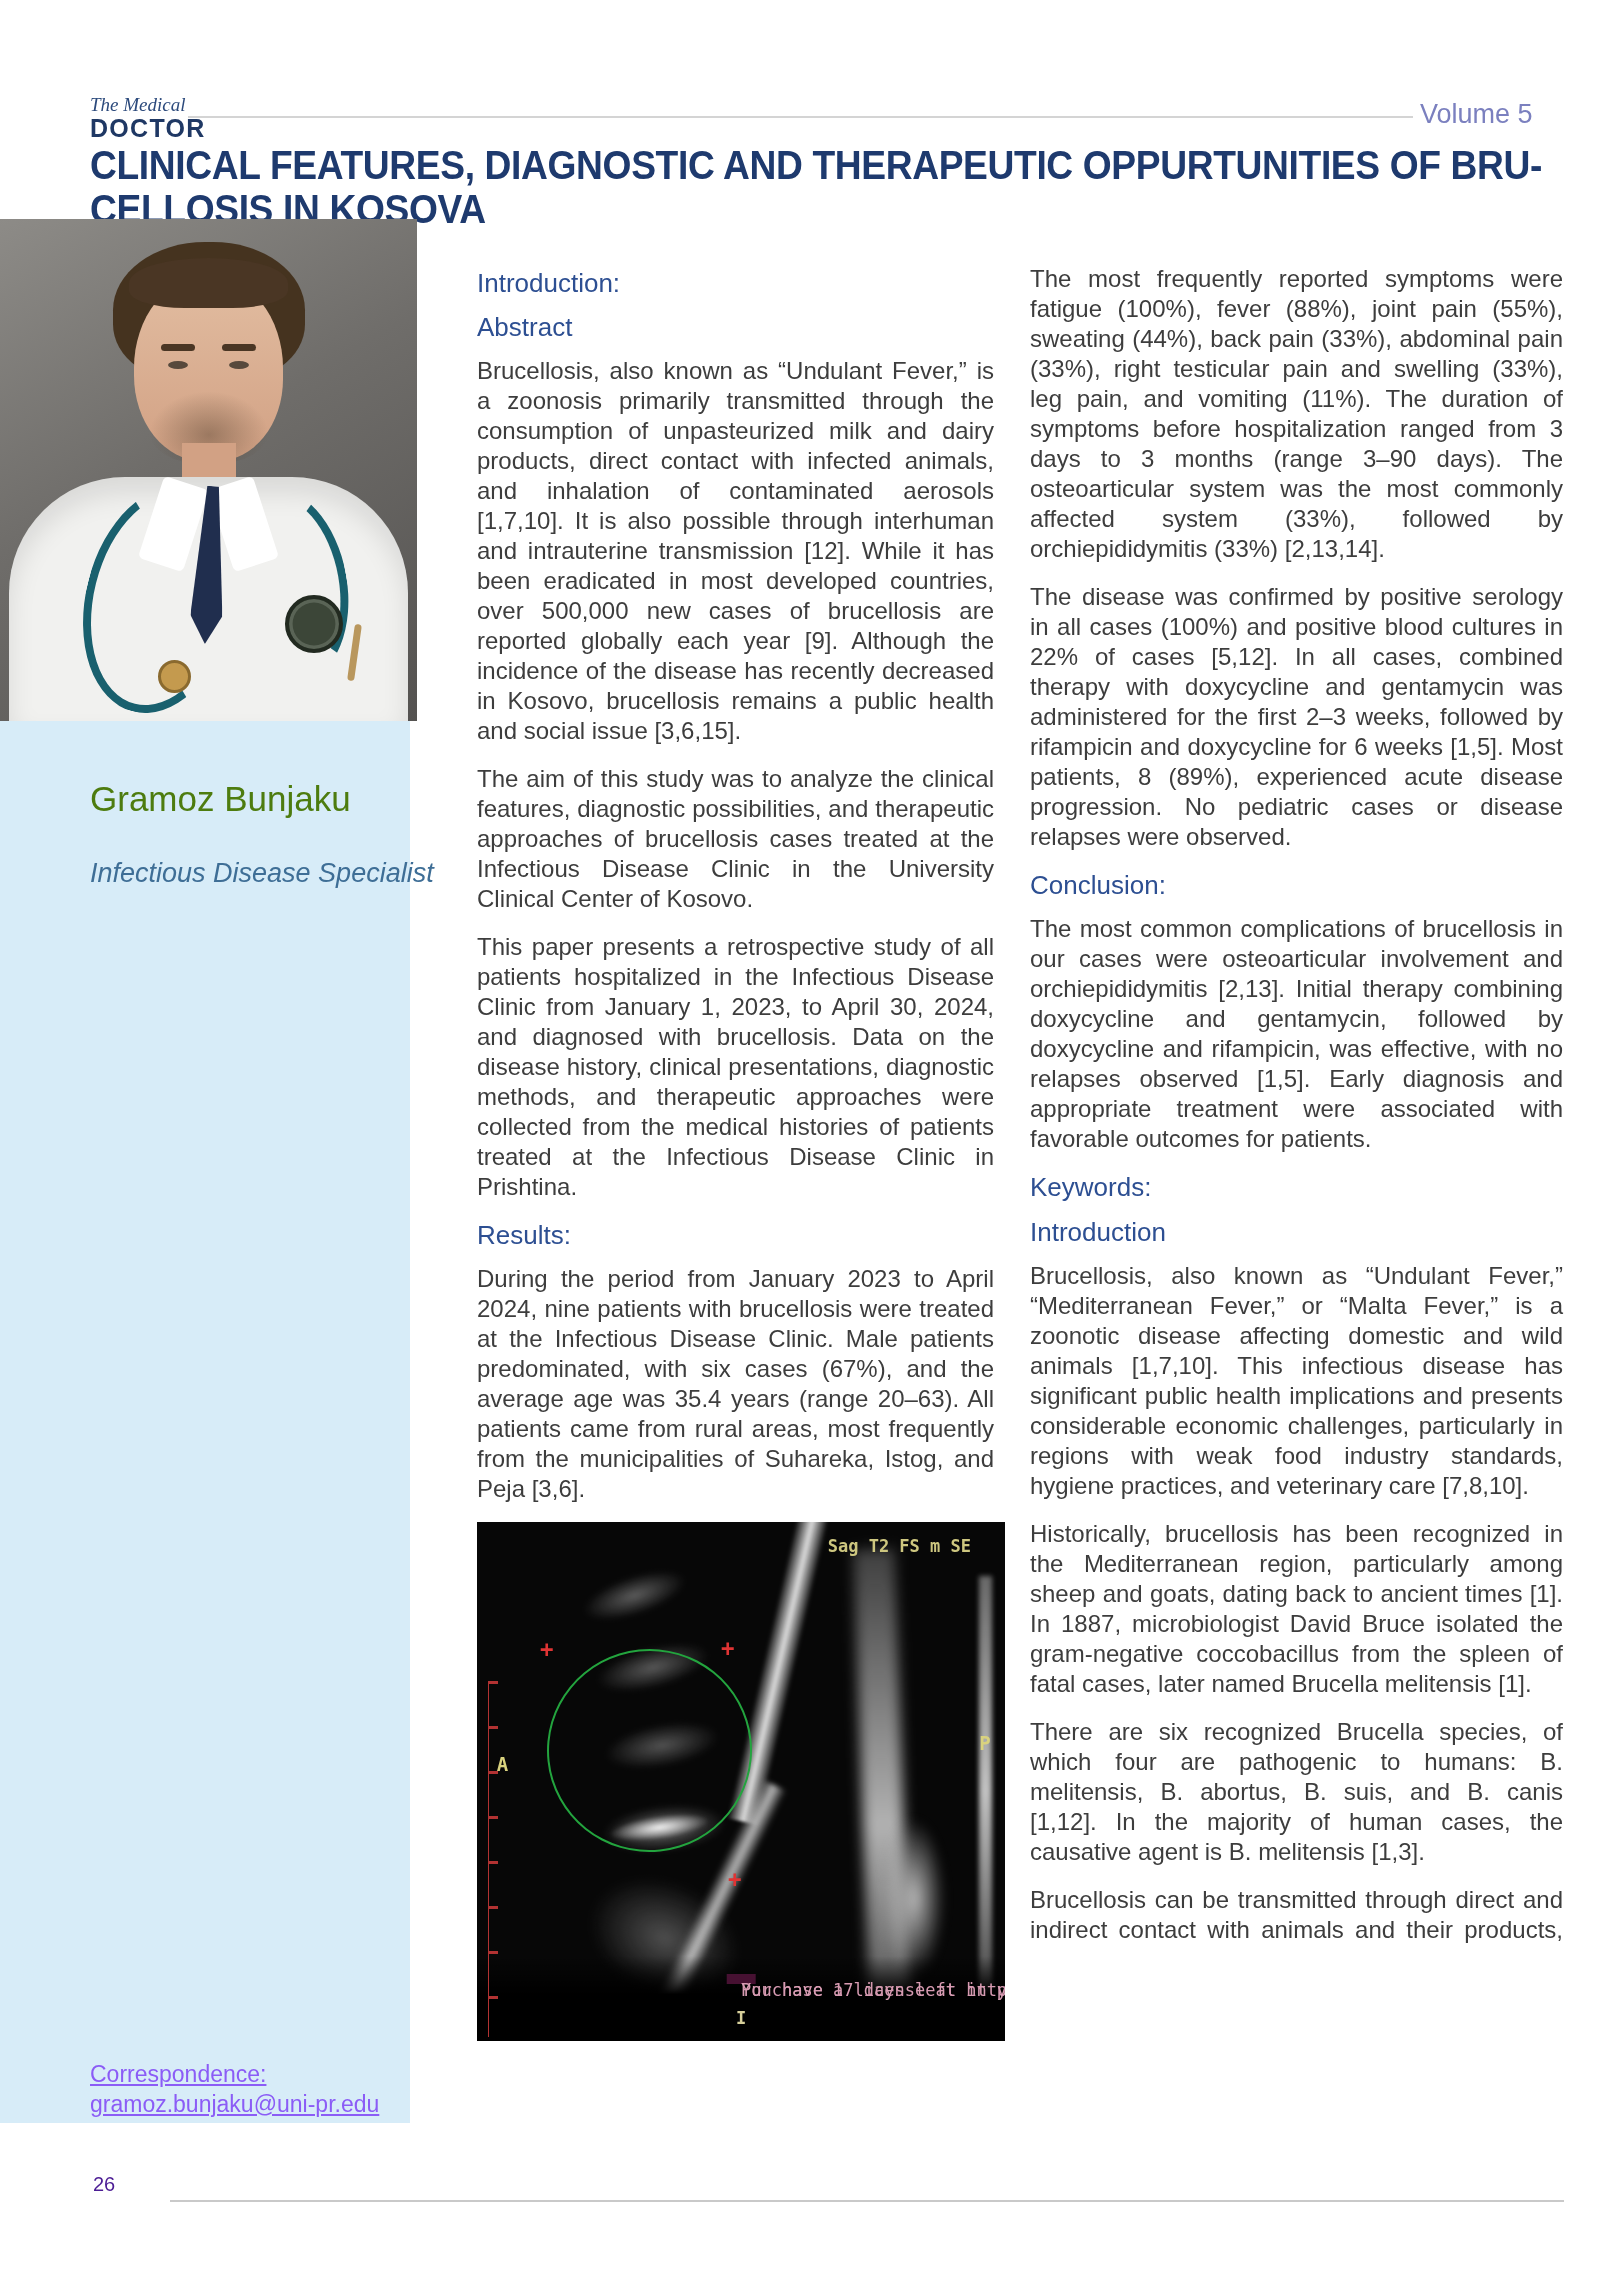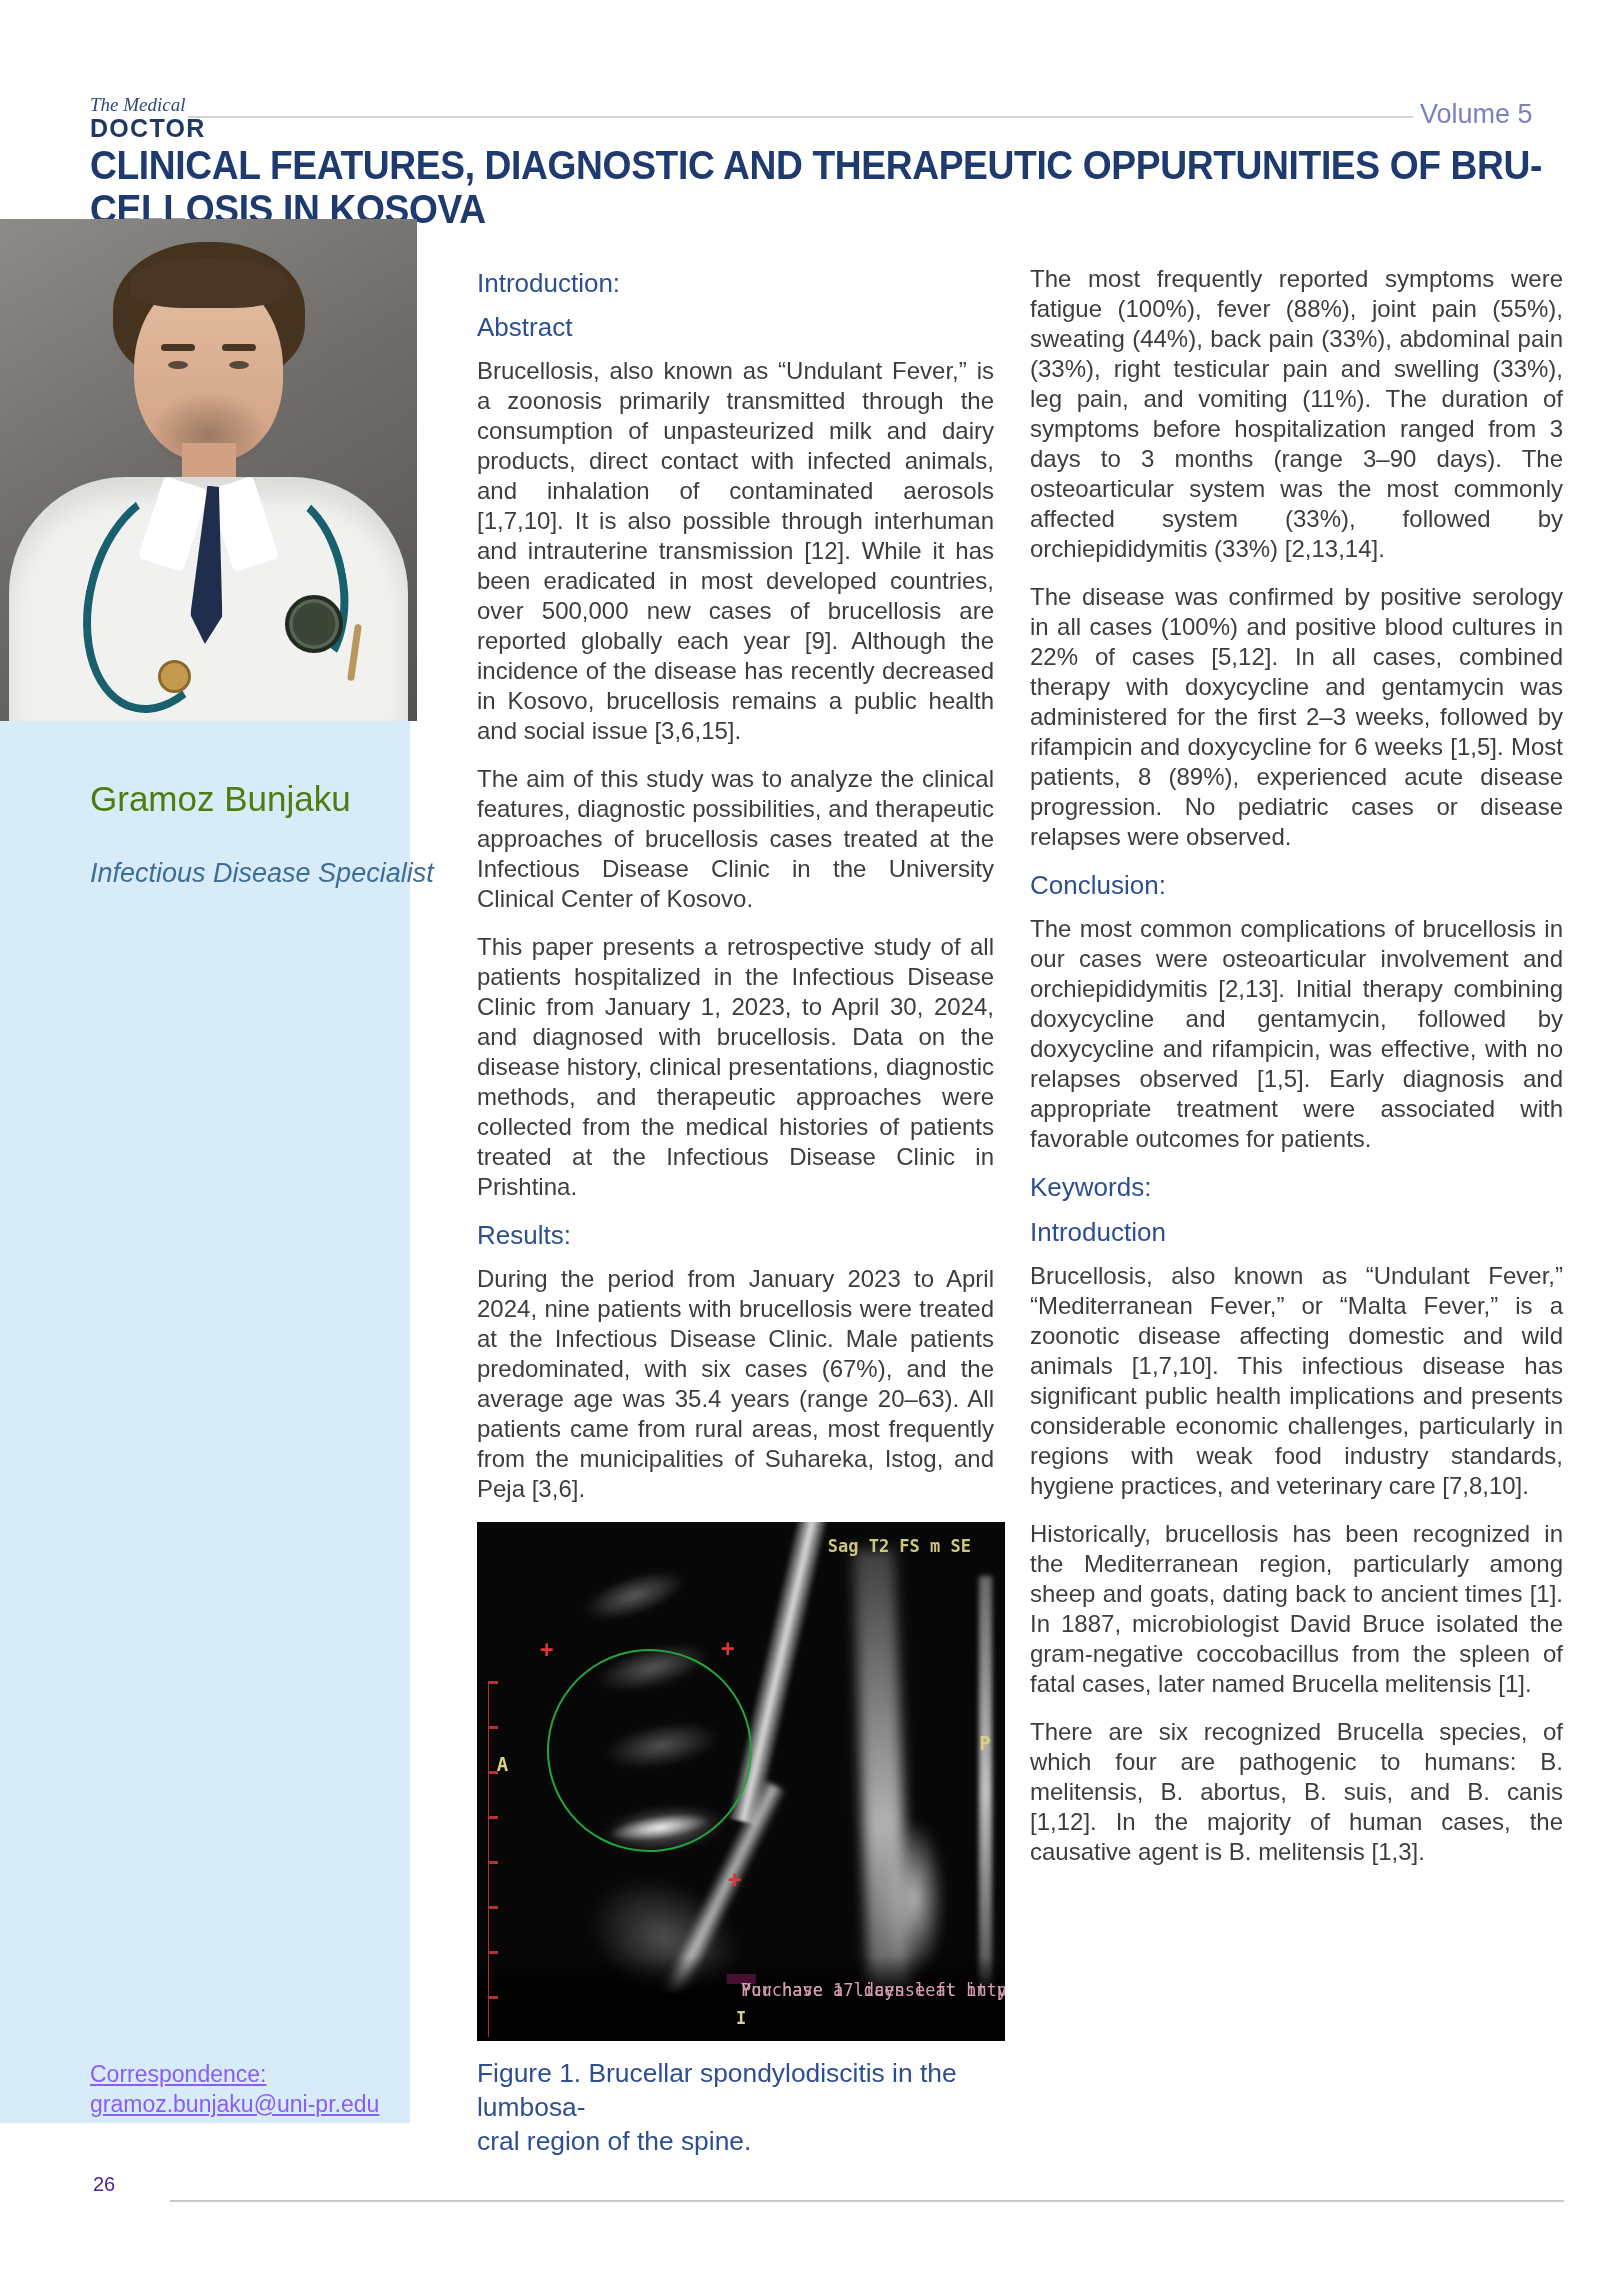--- a/index.html
+++ b/index.html
@@ -186,35 +186,32 @@
         
       </div>
       <div class="m-txt m-c">I</div>
       <div class="m-txt m-br">
         
         
         
       </div>
     </div>
 
-    <p class="caption">
-      <span style="display:block">Figure 1. Brucellar spondylodiscitis in the lumbosa-</span>
-      <span style="display:block">cral region of the spine.</span>
-    </p>
   </div>
 
   <div class="col col-right">
     <p>The most frequently reported symptoms were fatigue (100%), fever (88%), joint pain (55%), sweating (44%), back pain (33%), abdominal pain (33%), right testicular pain and swelling (33%), leg pain, and vomiting (11%). The duration of symptoms before hospitalization ranged from 3 days to 3 months (range 3–90 days). The osteoarticular system was the most commonly affected system (33%), followed by orchiepididymitis (33%) [2,13,14].</p>
     <p>The disease was confirmed by positive serology in all cases (100%) and positive blood cultures in 22% of cases [5,12]. In all cases, combined therapy with doxycycline and gentamycin was administered for the first 2–3 weeks, followed by rifampicin and doxycycline for 6 weeks [1,5]. Most patients, 8 (89%), experienced acute disease progression. No pediatric cases or disease relapses were observed.</p>
     <h3>Conclusion:</h3>
     <p>The most common complications of brucellosis in our cases were osteoarticular involvement and orchiepididymitis [2,13]. Initial therapy combining doxycycline and gentamycin, followed by doxycycline and rifampicin, was effective, with no relapses observed [1,5]. Early diagnosis and appropriate treatment were associated with favorable outcomes for patients.</p>
     <h3>Keywords:</h3>
     <h3>Introduction</h3>
     <p>Brucellosis, also known as “Undulant Fever,” “Mediterranean Fever,” or “Malta Fever,” is a zoonotic disease affecting domestic and wild animals [1,7,10]. This infectious disease has significant public health implications and presents considerable economic challenges, particularly in regions with weak food industry standards, hygiene practices, and veterinary care [7,8,10].</p>
     <p>Historically, brucellosis has been recognized in the Mediterranean region, particularly among sheep and goats, dating back to ancient times [1]. In 1887, microbiologist David Bruce isolated the gram-negative coccobacillus from the spleen of fatal cases, later named Brucella melitensis [1].</p>
     <p>There are six recognized Brucella species, of which four are pathogenic to humans: B. melitensis, B. abortus, B. suis, and B. canis [1,12]. In the majority of human cases, the causative agent is B. melitensis [1,3].</p>
+    <p class="j-all">Brucellosis can be transmitted through direct and indirect contact with animals and their products,</p>
   </div>
 
   <div class="page-num">26</div>
   <div class="footer-line"></div>
 
 </div>
 
 
 </body></html>

